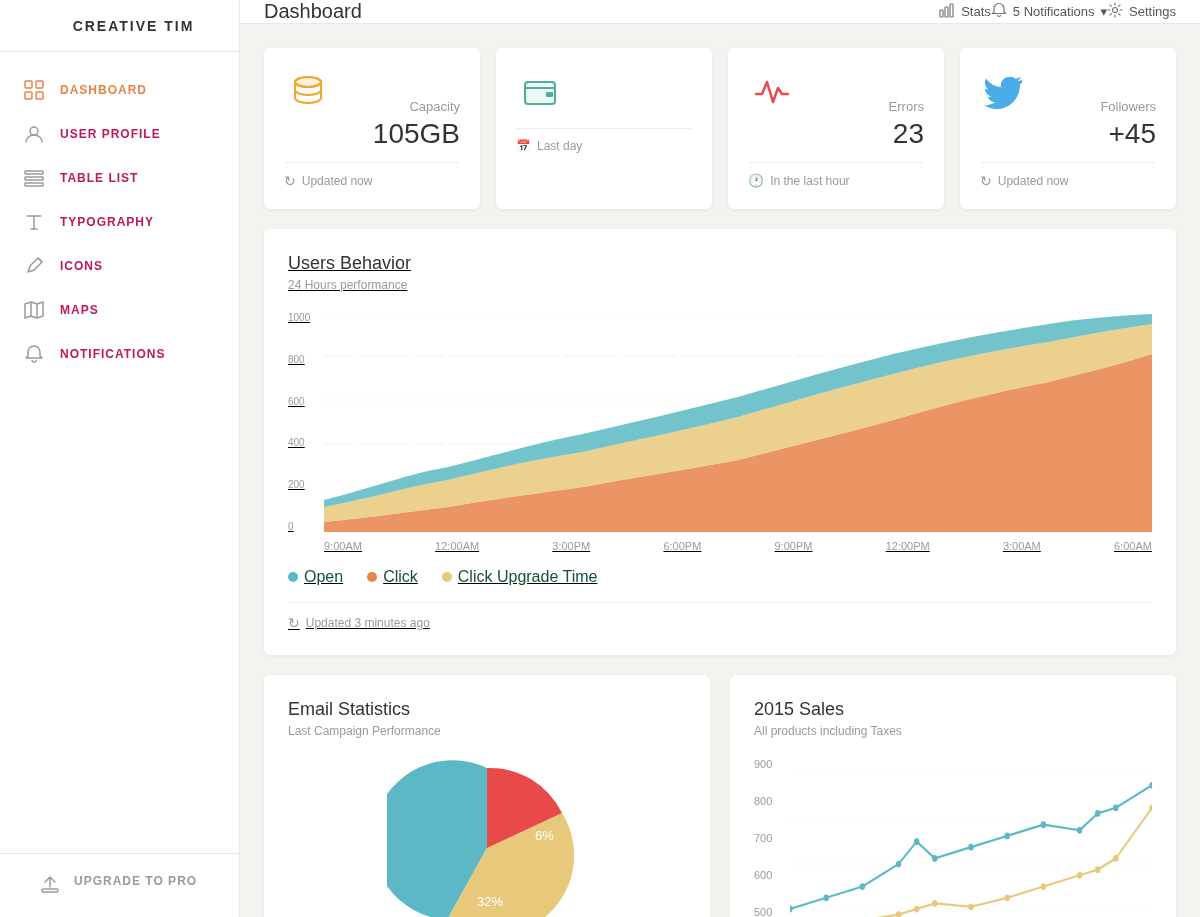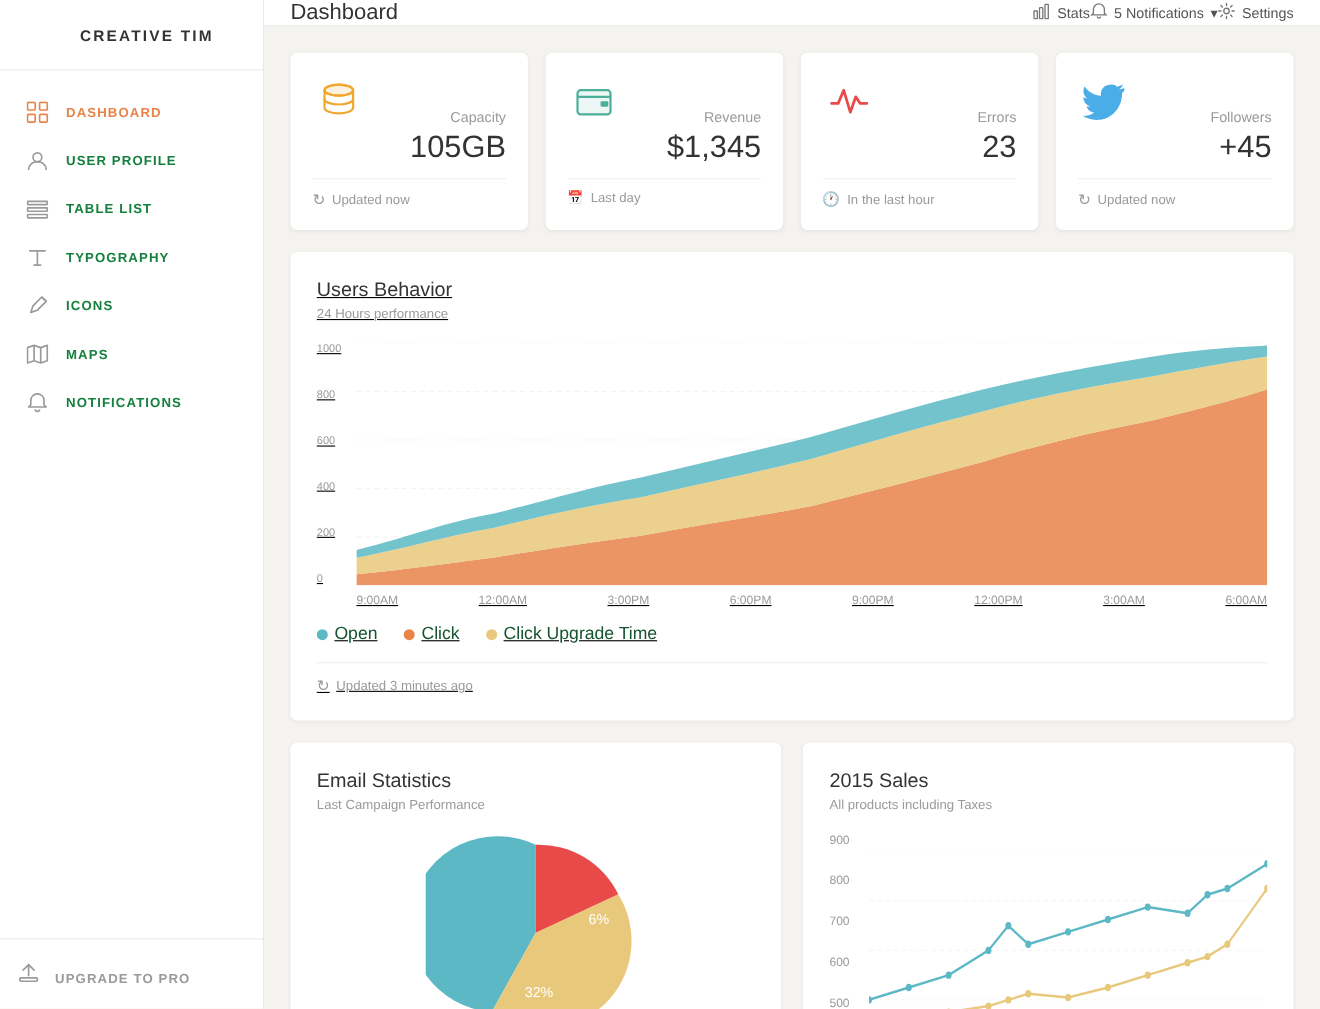--- a/index.html
+++ b/index.html
@@ -9,64 +9,64 @@
     #sidebar {
       width: 240px;
       min-width: 240px;
       background: #fff;
       border-right: 1px solid #e8e8e8;
       display: flex;
       flex-direction: column;
       height: 100%;
     }
     #sidebar .brand {
-      height: 64px;
+      height: 52px;
       display: flex;
       align-items: center;
       justify-content: center;
       border-bottom: 1px solid #e8e8e8;
       font-size: 14px;
       font-weight: 700;
       letter-spacing: 2px;
       color: #333;
       padding-left: 28px;
     }
     #sidebar .nav-items {
       flex: 1;
       padding: 16px 0;
     }
     .nav-item {
       display: flex;
       align-items: center;
       padding: 12px 24px;
       cursor: pointer;
-      color: #15803d;
+      color: #be185d;
       font-size: 12px;
       font-weight: 600;
       letter-spacing: 1px;
       text-transform: uppercase;
       gap: 16px;
       transition: color 0.2s;
     }
     .nav-item.active { color: #e8834a; }
     .nav-item .nav-icon {
       width: 20px;
       text-align: center;
       font-size: 16px;
       display: flex;
       align-items: center;
       justify-content: center;
     }
     .nav-item.active .nav-icon svg rect,
     .nav-item.active .nav-icon svg path { stroke: #e8834a; }
     #sidebar .upgrade {
-      padding: 20px 16px;
+      padding: 20px 40px;
       border-top: 1px solid #e8e8e8;
       display: flex;
-      align-items: flex-end;
+      align-items: flex-start;
       gap: 14px;
       cursor: pointer;
       color: #9a9a9a;
       font-size: 12px;
       font-weight: 600;
       letter-spacing: 1px;
       text-transform: uppercase;
     }
 
     
@@ -413,24 +413,20 @@
 
       <div class="stat-card">
         <div class="stat-top">
           <div class="stat-icon" style="color:#4caf9a;">
             <svg width="40" height="40" viewBox="0 0 40 40" fill="none">
               <rect x="5" y="10" width="30" height="22" rx="3" stroke="#4caf9a" stroke-width="2" fill="#4caf9a" fill-opacity="0.1"></rect>
               <path d="M5 16h30" stroke="#4caf9a" stroke-width="2"></path>
               <rect x="26" y="20" width="7" height="5" rx="1" fill="#4caf9a"></rect>
             </svg>
           </div>
-          <div class="stat-info">
-            <div class="stat-label">Revenue</div>
-            <div class="stat-value">$1,345</div>
-          </div>
         </div>
         <div class="stat-footer">
           <span style="font-size:12px;">📅</span>
           <span>Last day</span>
         </div>
       </div>
 
       <div class="stat-card">
         <div class="stat-top">
           <div class="stat-icon" style="color:#e84a4a;">

